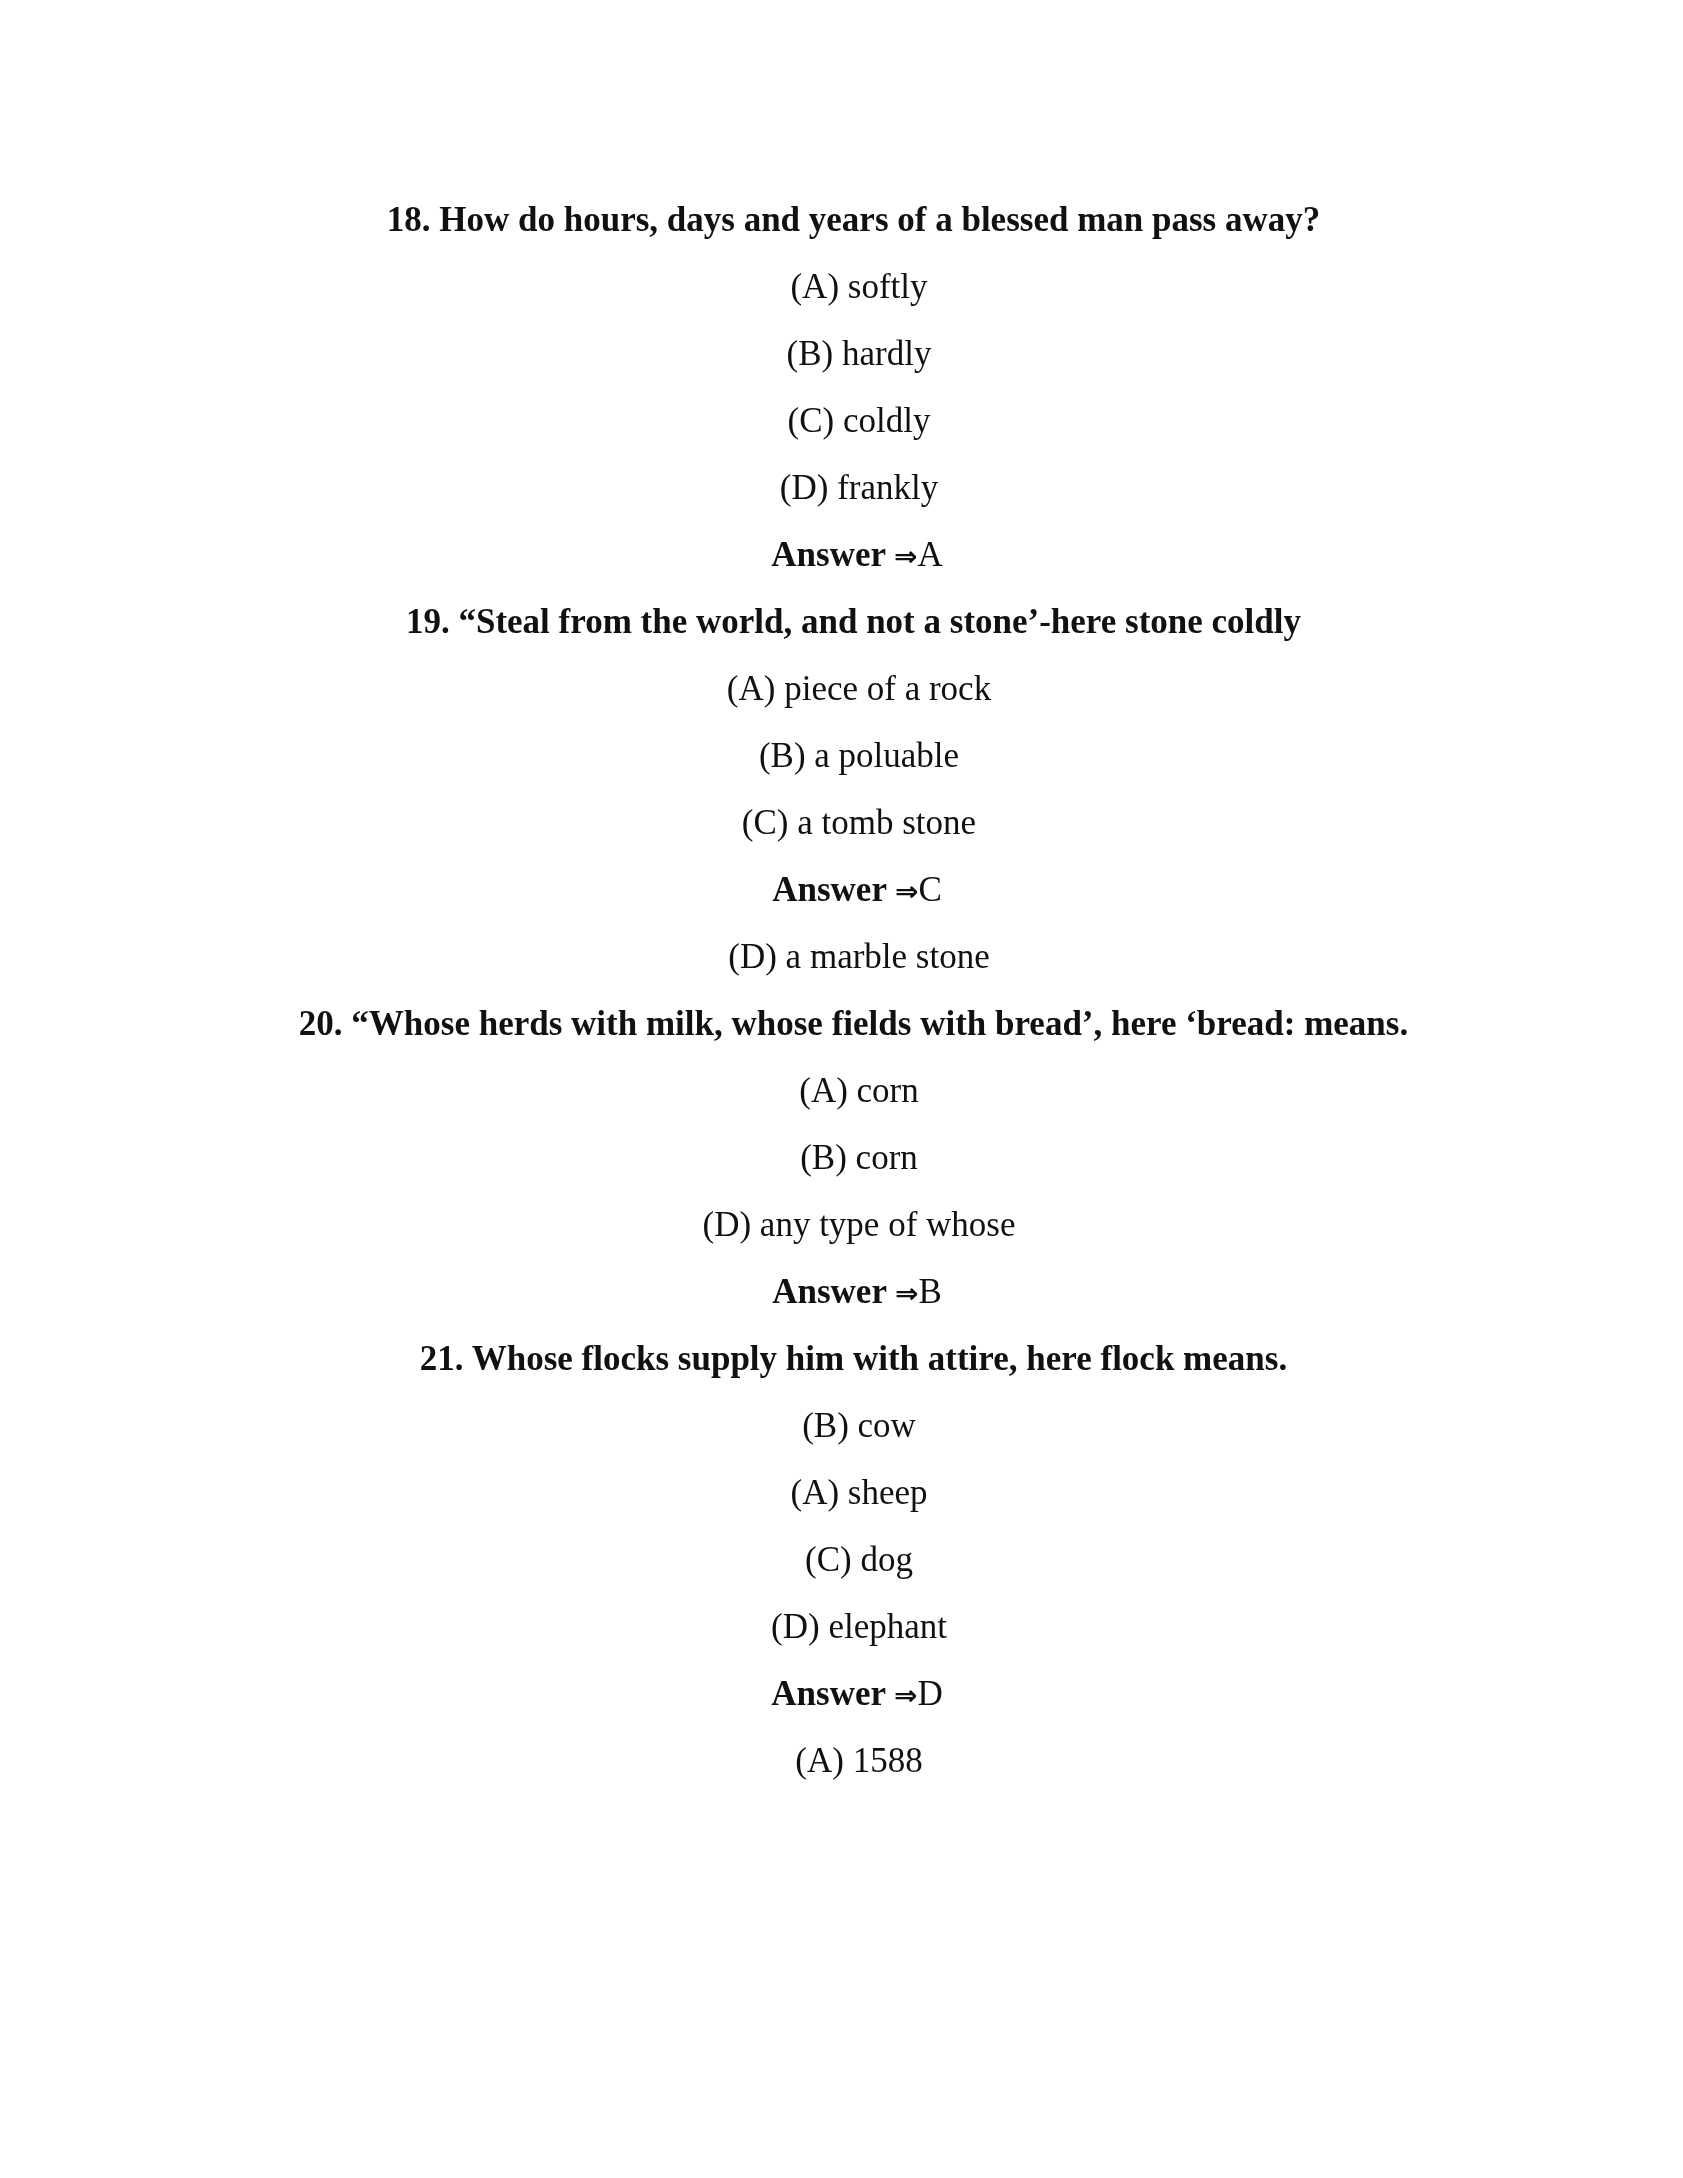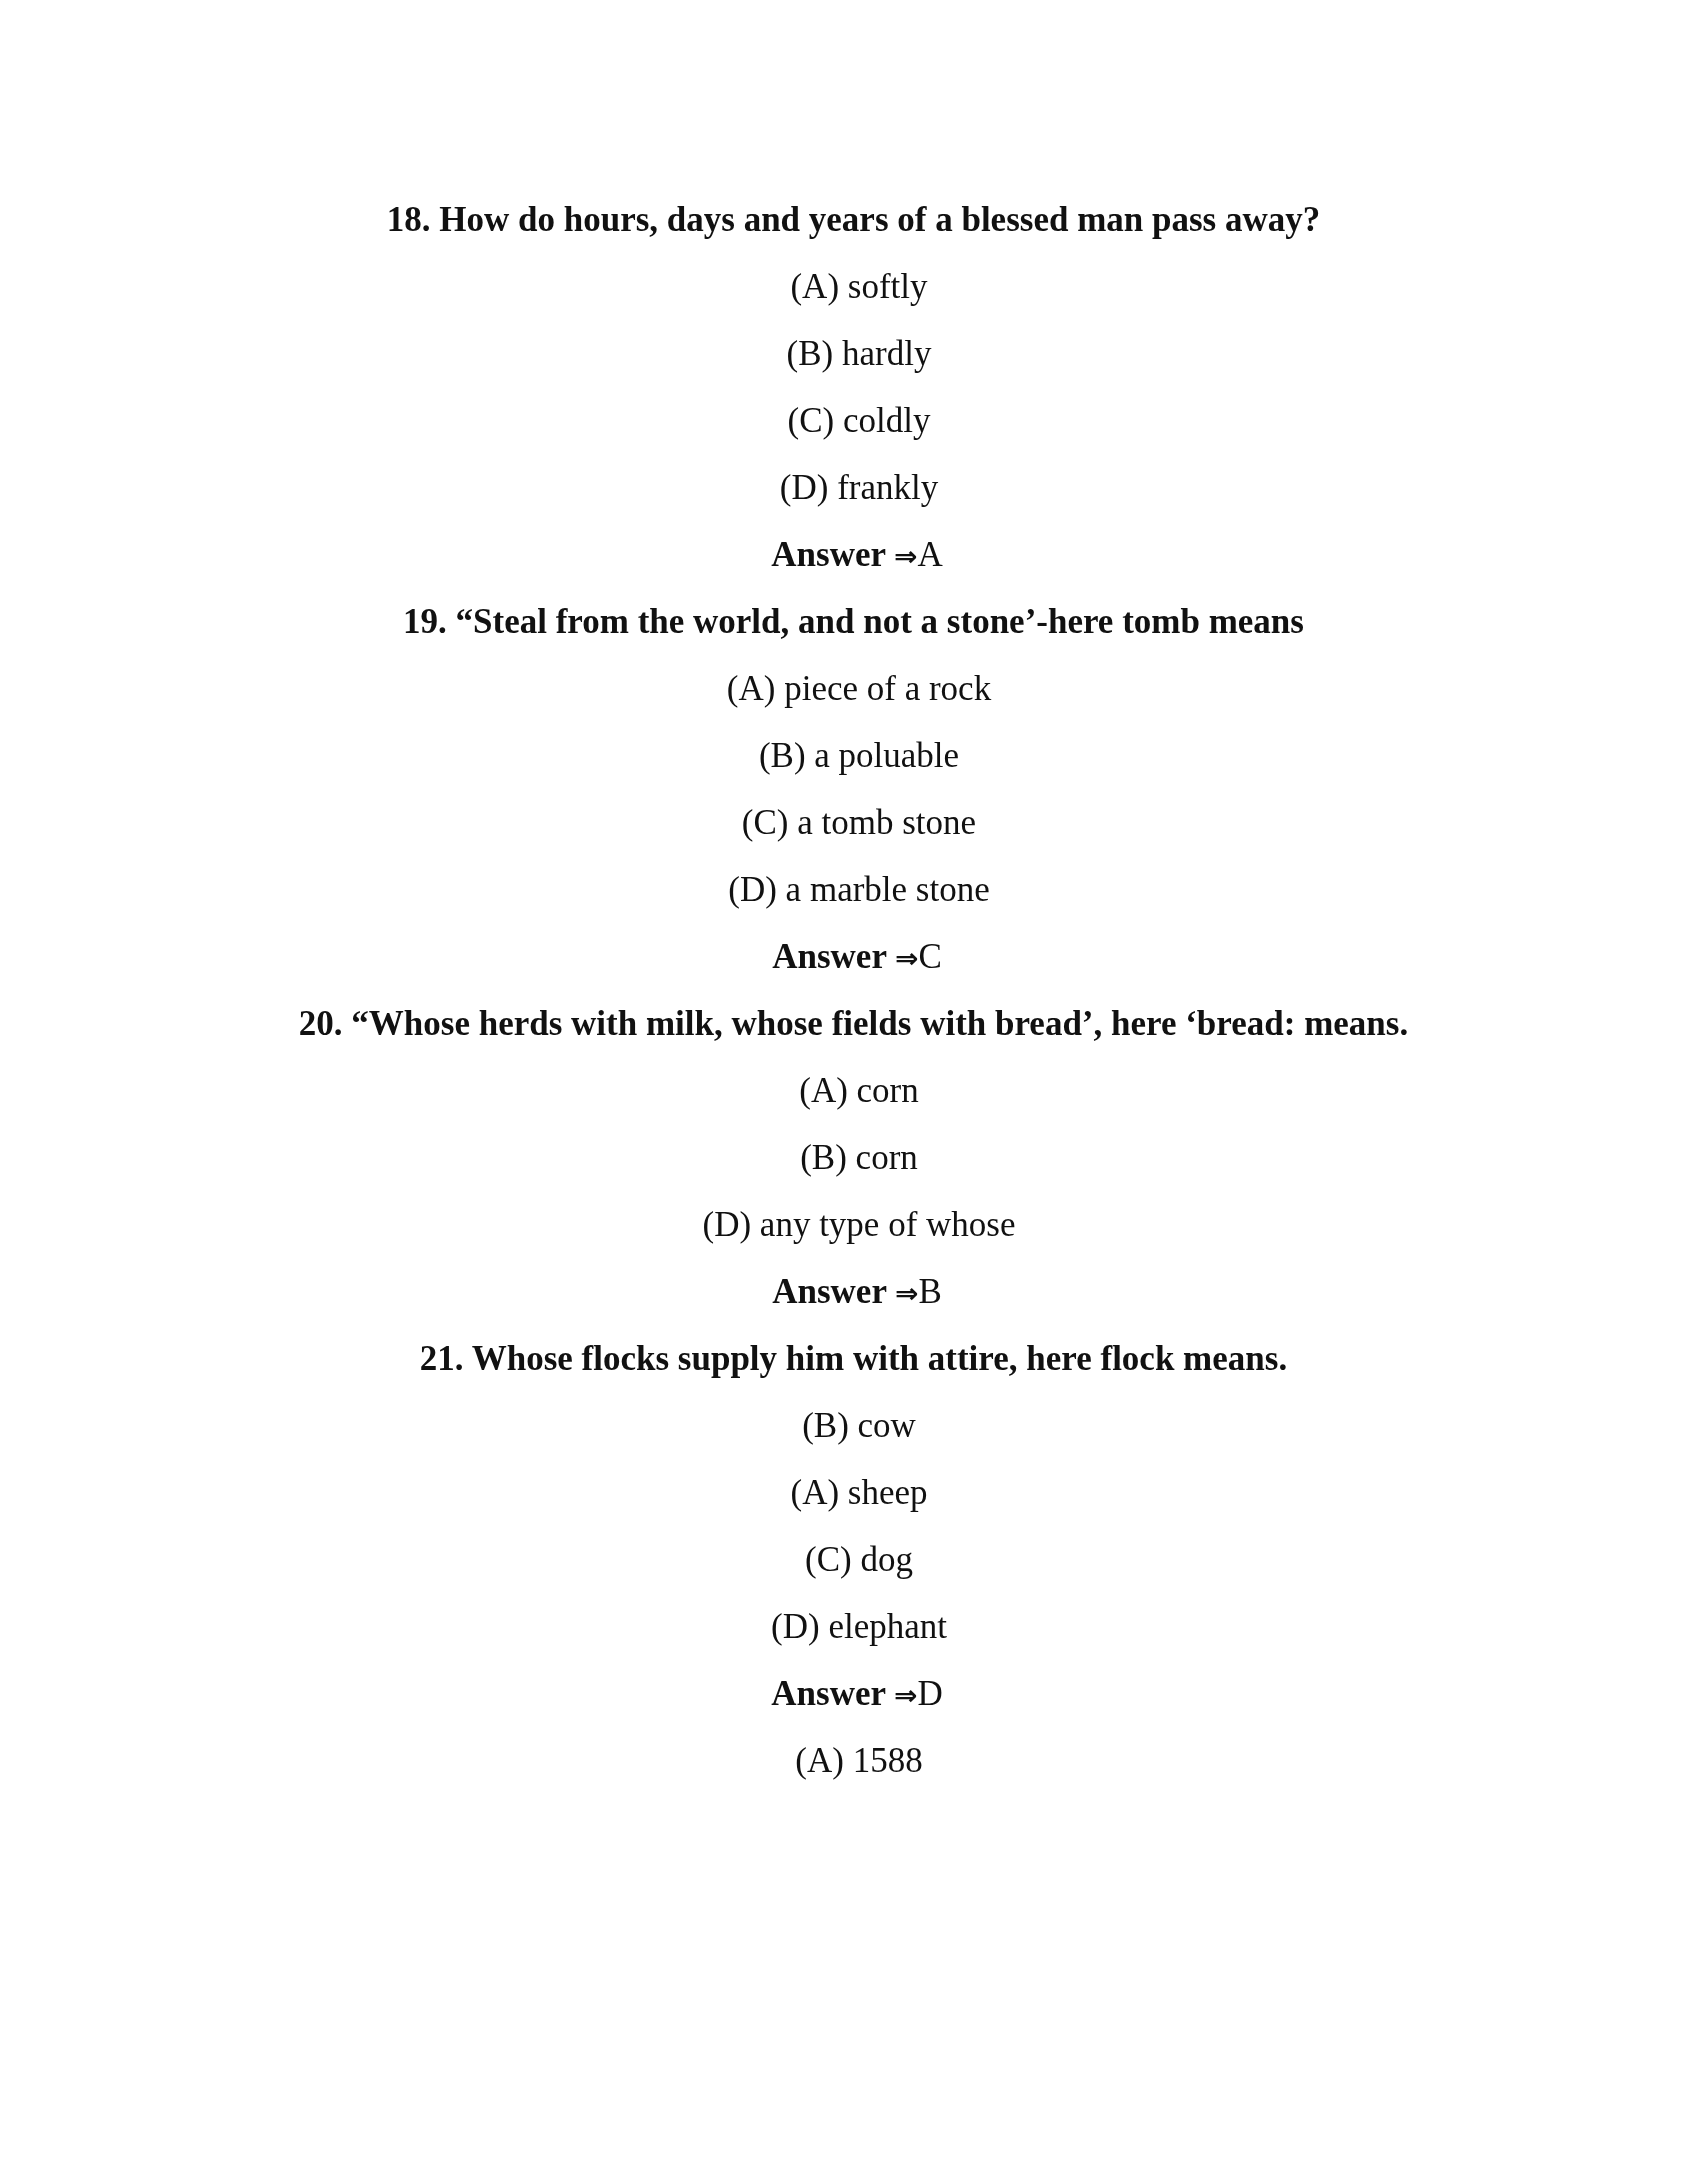--- a/index.html
+++ b/index.html
@@ -56,26 +56,26 @@
 
 <div class="page">
 
   <div class="line question"><span>18.</span> <span>How do hours, days and years of a blessed man pass away?</span></div>
   <div class="line option">(A) softly</div>
   <div class="line option">(B) hardly</div>
   <div class="line option">(C) coldly</div>
   <div class="line option">(D) frankly</div>
   <div class="line answer"><span class="label">Answer</span><span class="arrow">⇒</span><span class="value">A</span></div>
 
-  <div class="line question"><span>19.</span> <span>“Steal from the world, and not a stone’-here tomb means</span></div>
+  <div class="line question"><span>19.</span> <span>“Steal from the world, and not a stone’-here stone coldly</span></div>
   <div class="line option">(A) piece of a rock</div>
   <div class="line option">(B) a poluable</div>
   <div class="line option">(C) a tomb stone</div>
+  <div class="line answer"><span class="label">Answer</span><span class="arrow">⇒</span><span class="value">C</span></div>
   <div class="line option">(D) a marble stone</div>
-  <div class="line answer"><span class="label">Answer</span><span class="arrow">⇒</span><span class="value">C</span></div>
 
   <div class="line question"><span>20.</span> <span>“Whose herds with milk, whose fields with bread’, here ‘bread: means.</span></div>
   <div class="line option">(A) corn</div>
   <div class="line option">(B) corn</div>
   <div class="line option">(D) any type of whose</div>
   <div class="line answer"><span class="label">Answer</span><span class="arrow">⇒</span><span class="value">B</span></div>
 
   <div class="line question"><span>21.</span> <span>Whose flocks supply him with attire, here flock means.</span></div>
   <div class="line option">(B) cow</div>
   <div class="line option">(A) sheep</div>

